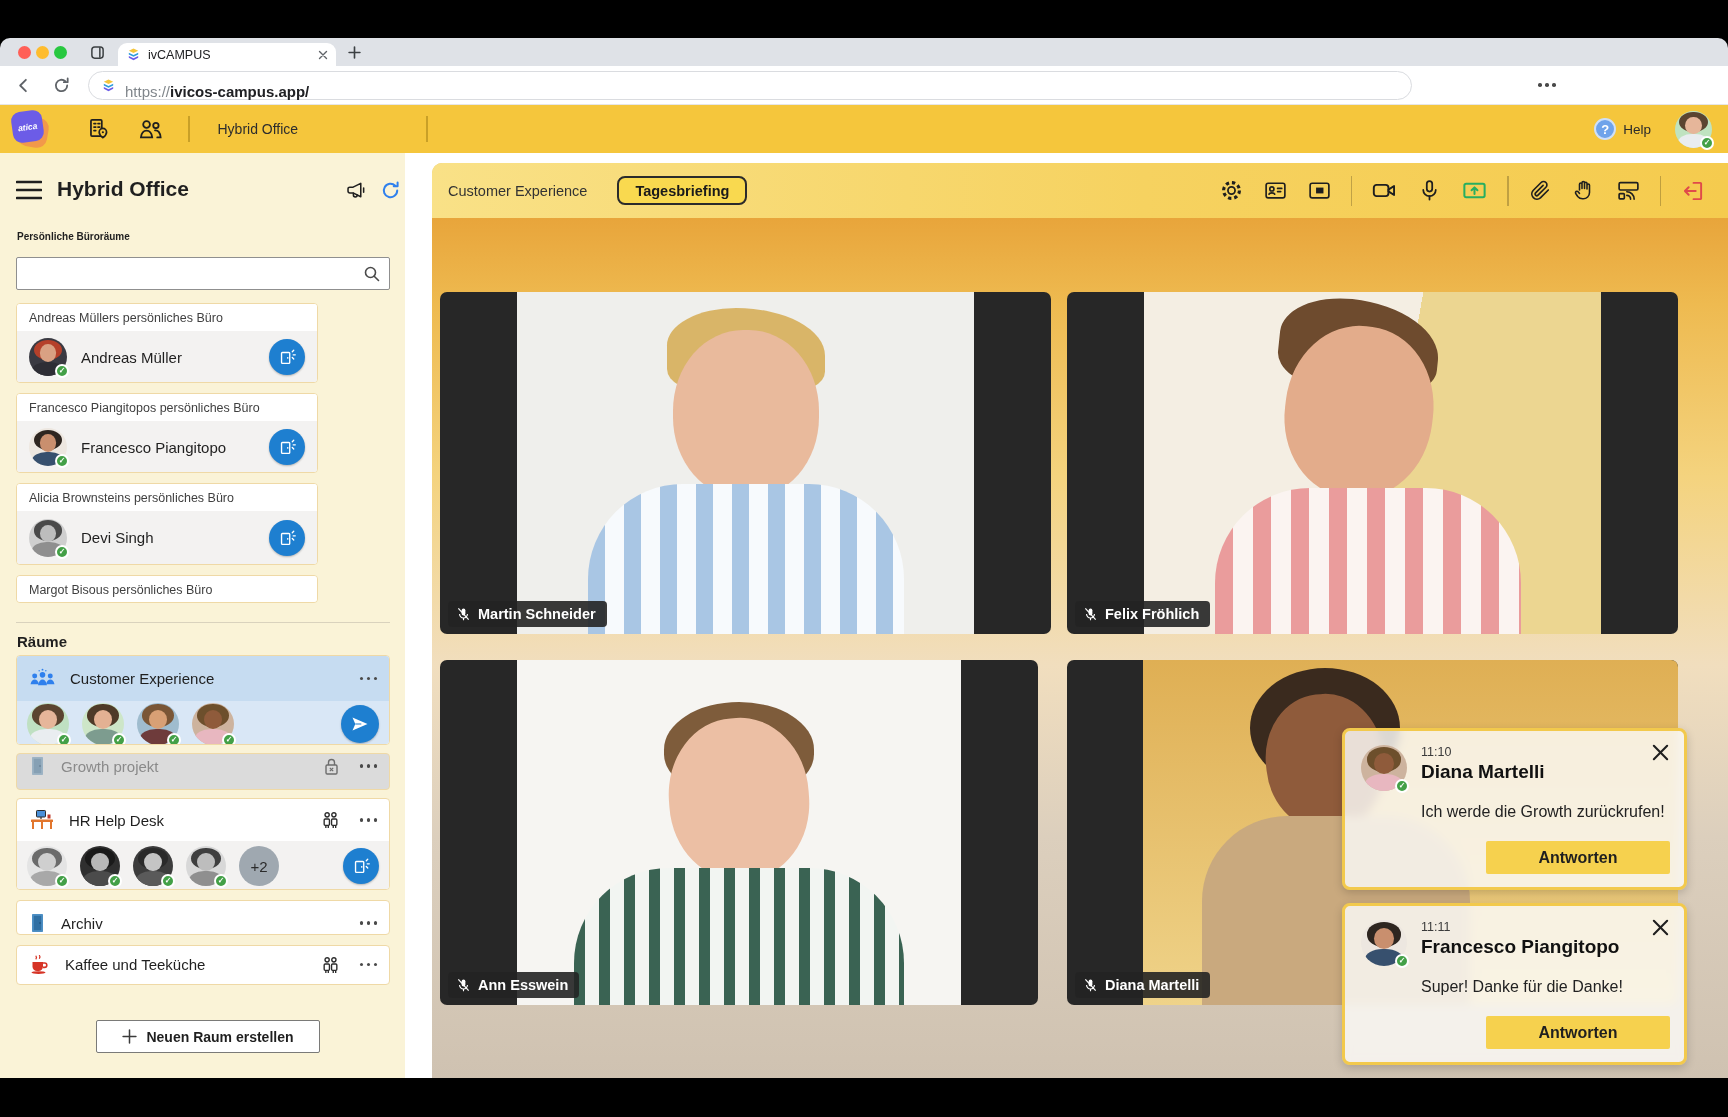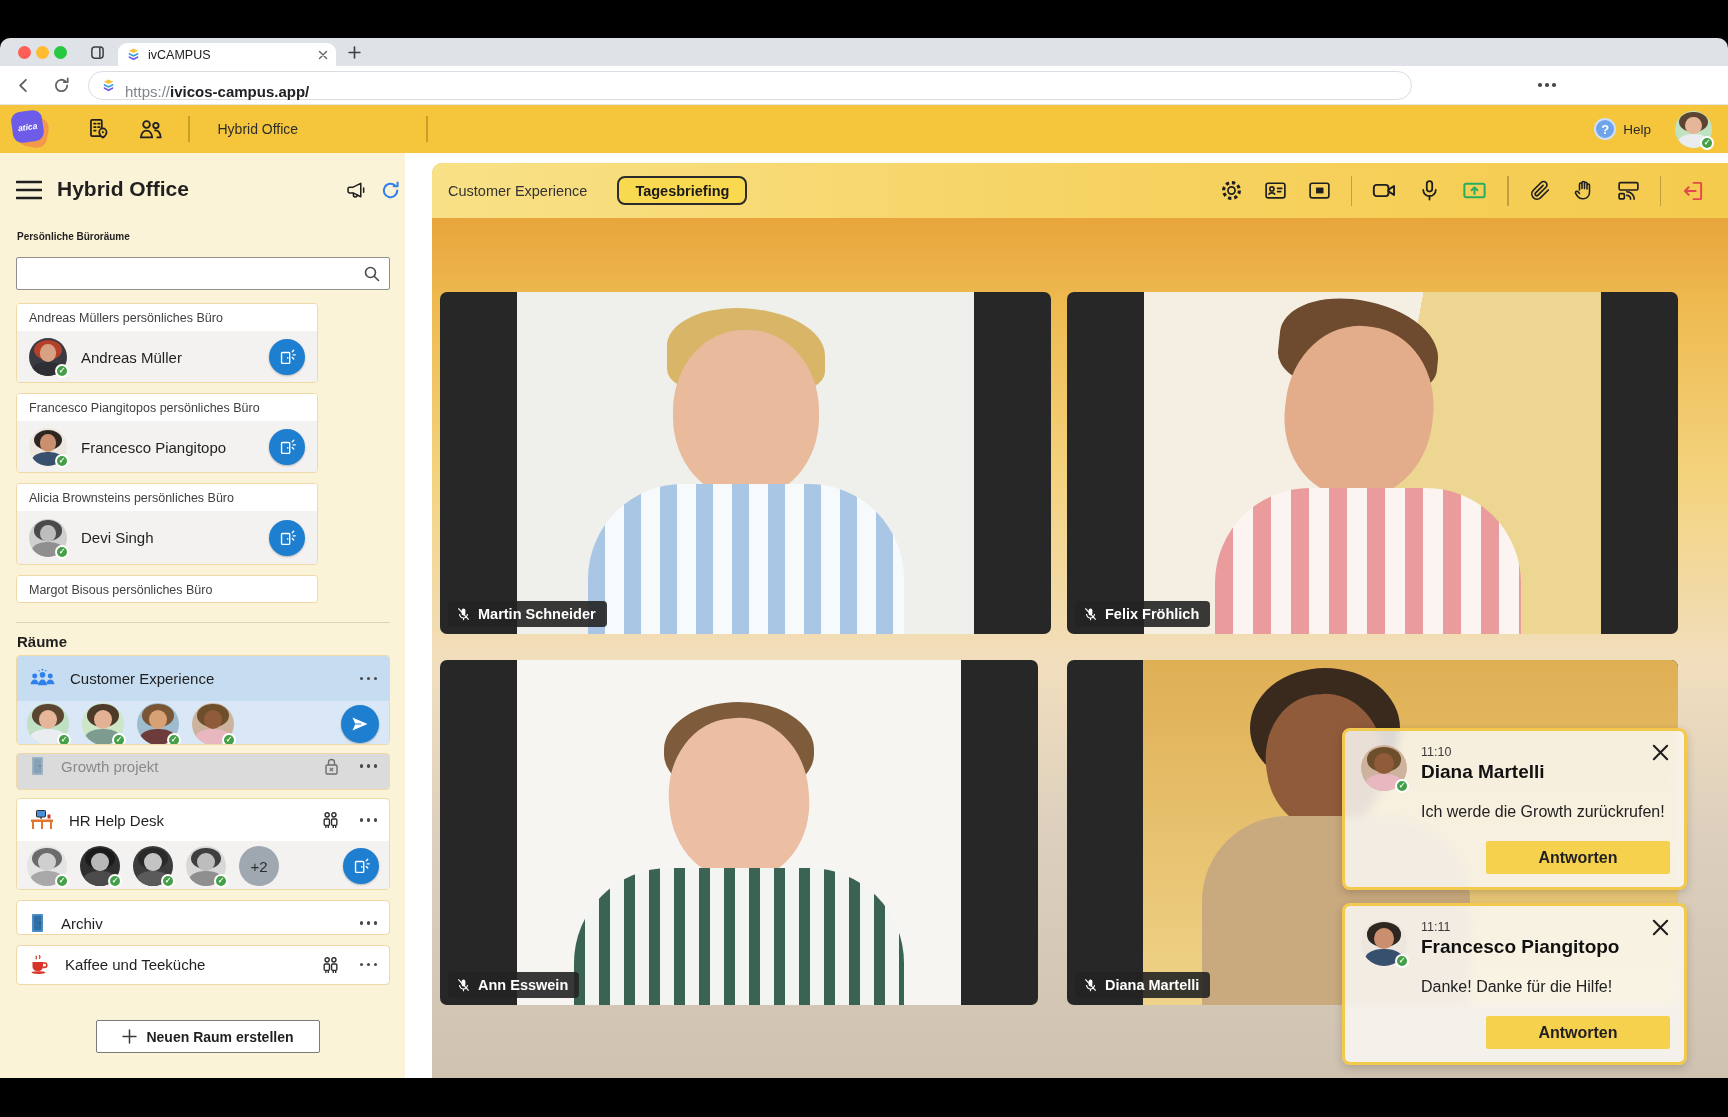--- a/index.html
+++ b/index.html
@@ -683,21 +683,21 @@
         <div class="av badged" style="--bg:#ede7e0;--hair:#2e2620;--skin:#c98f6e;--shirt:#37506e">
             <span class="clip">
               <i class="p-hair"></i>
               <i class="p-face"></i>
               <i class="p-body"></i>
             </span>
             <span class="badge"></span>
           </div>
         <div class="t-time">11:11</div>
         <div class="t-name">Francesco Piangitopo</div>
-        <div class="t-msg">Danke! Danke für die Hilfe!</div>
+        <div class="t-msg">Super! Danke für die Danke!</div>
         <div class="t-close">
           <svg width="19" height="19" viewBox="0 0 20 20">
               <path d="M3 3l14 14M17 3L3 17" stroke="#1f1f1f" stroke-width="2.2" stroke-linecap="round"></path>
             </svg>
         </div>
         <div class="t-btn">Antworten</div>
       </div>
 
     </div>
   </div>

